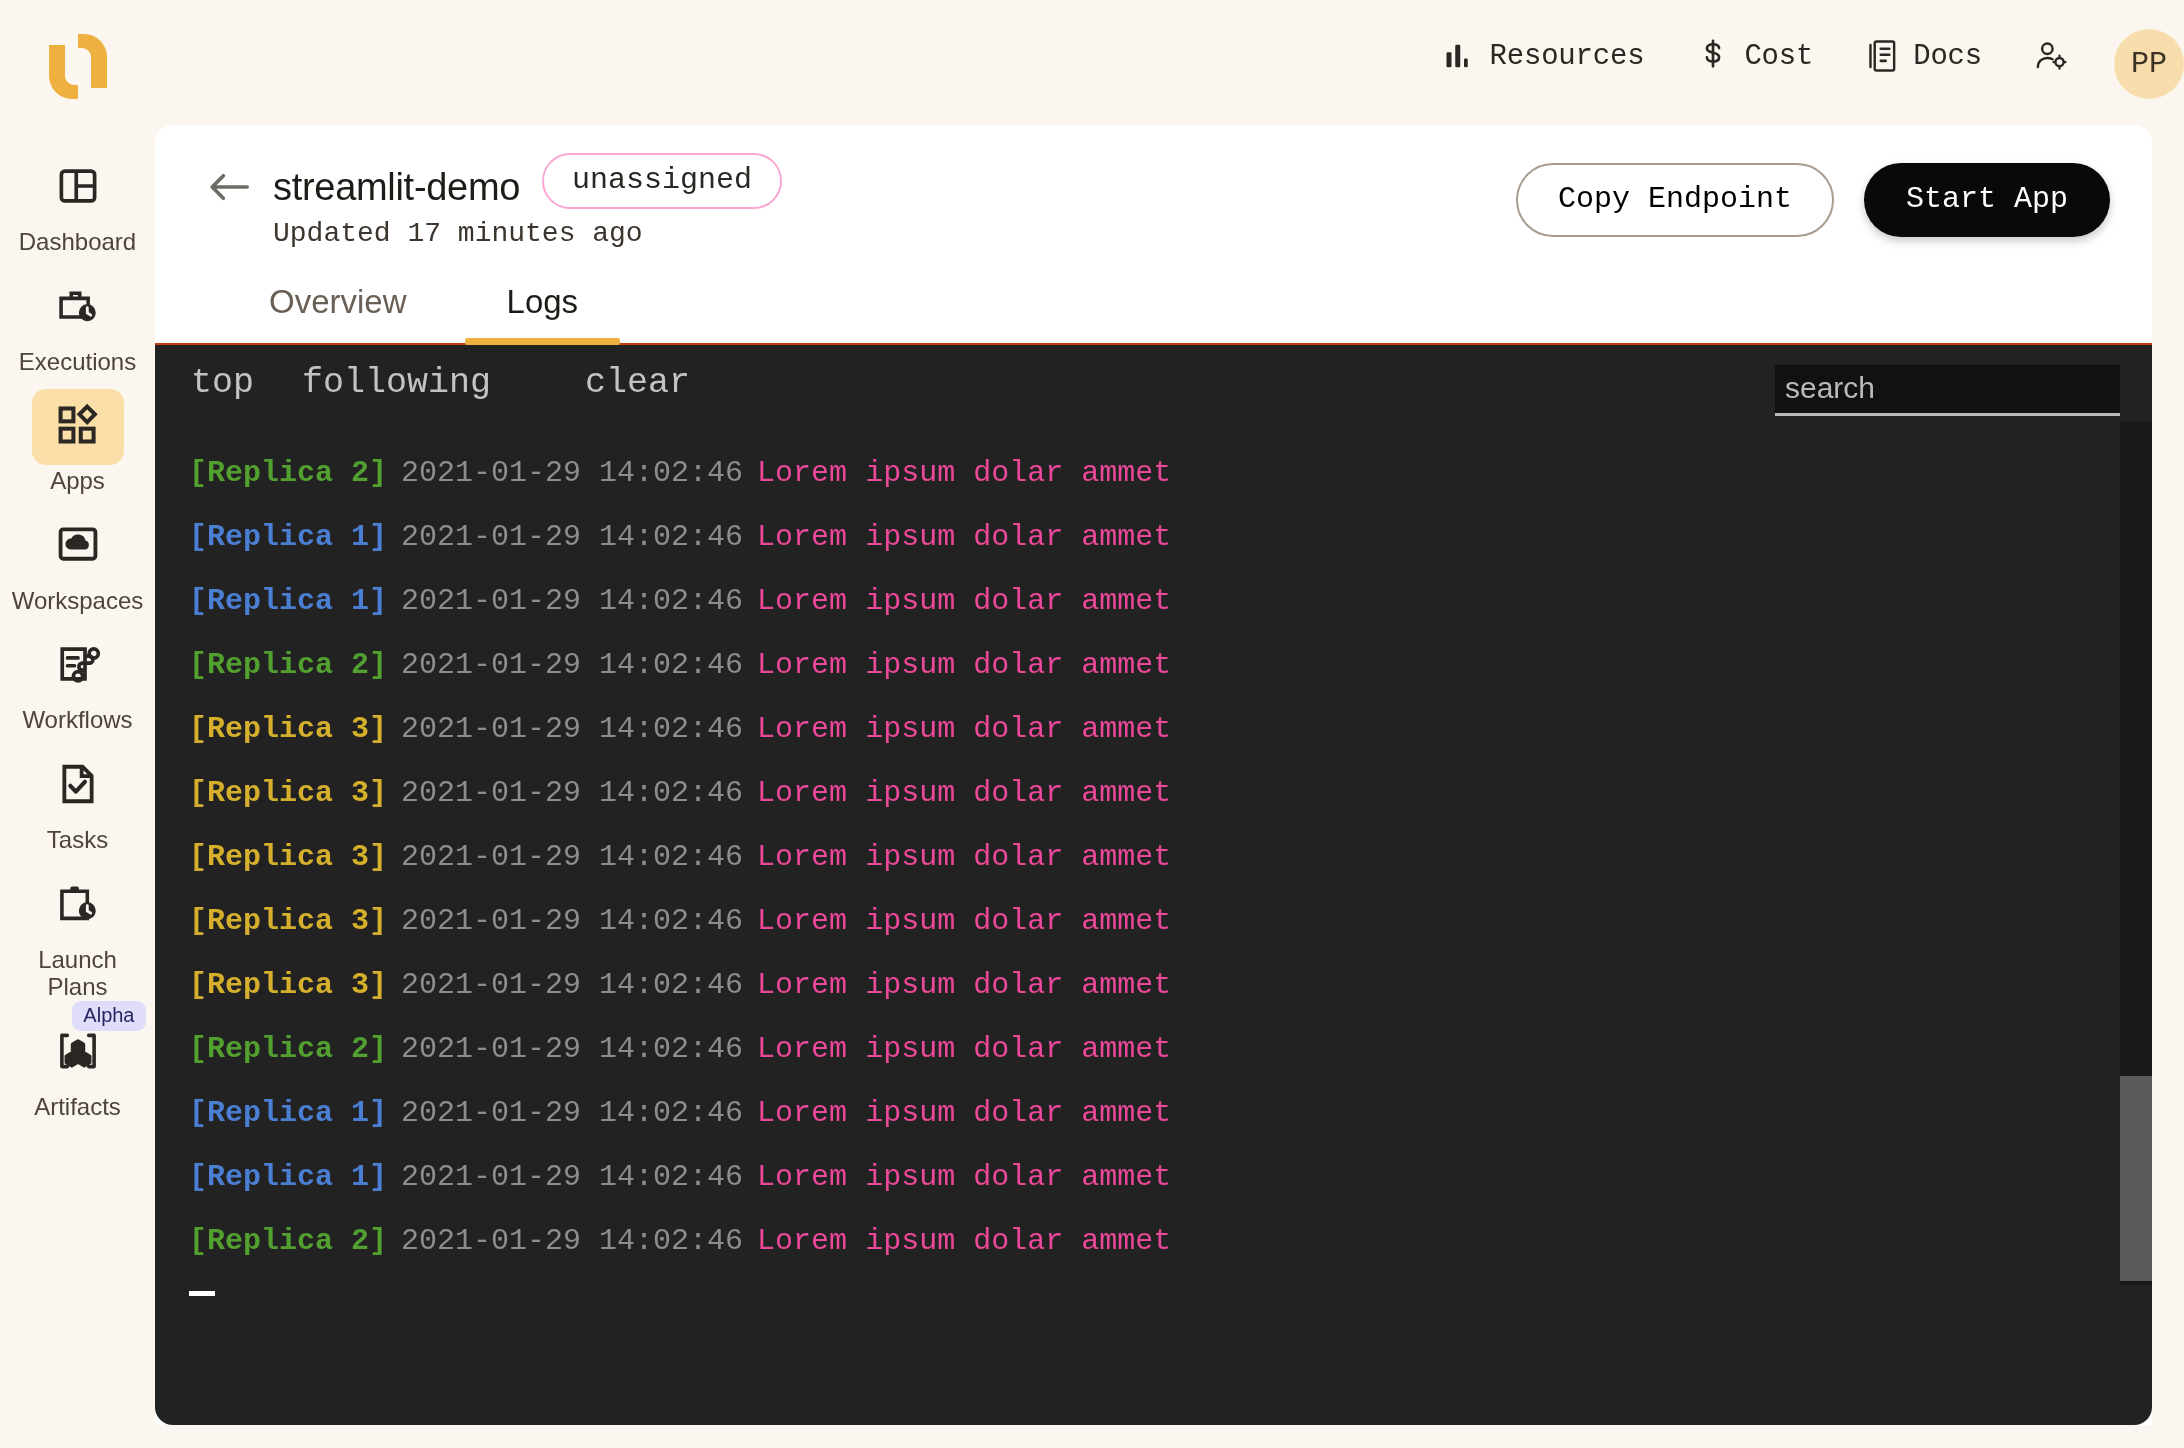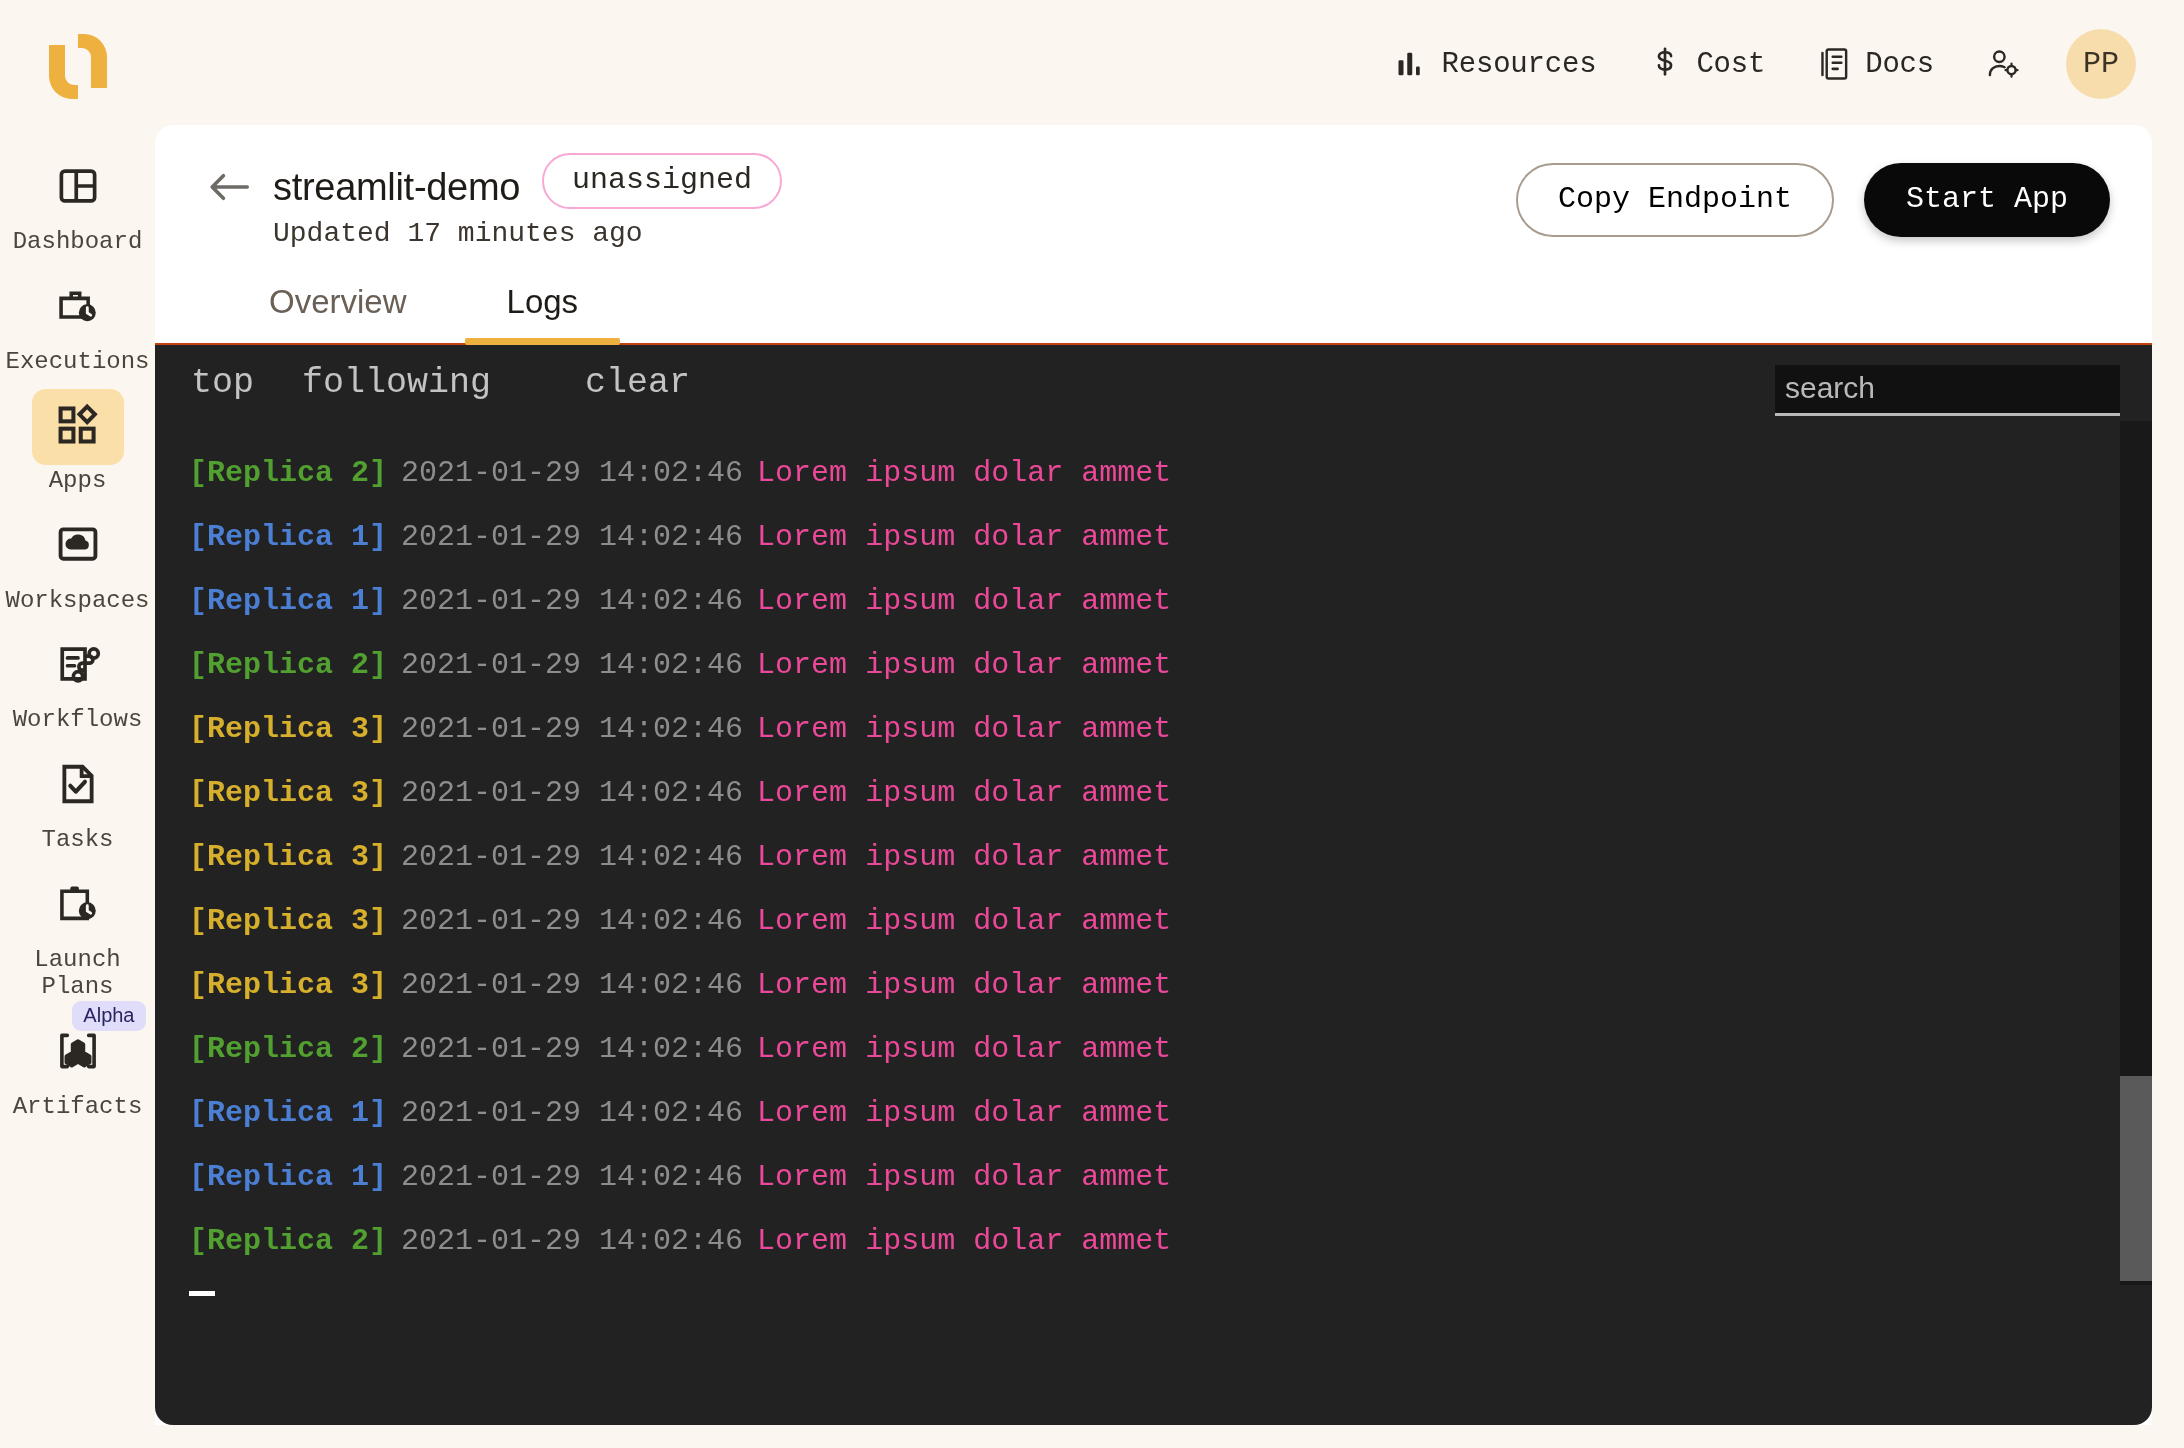--- a/index.html
+++ b/index.html
@@ -32,23 +32,22 @@
   .logo-wrap {
     width: 155px;
     display: flex;
     align-items: center;
     justify-content: center;
     padding-top: 6px;
   }
   .topnav {
     margin-left: auto;
     display: flex;
-    align-items: center;
+    align-items: flex-start;
     gap: 4px;
-    padding-right: 48px;
   }
   .topnav-item {
     display: flex;
     align-items: center;
     gap: 14px;
     padding: 10px 24px;
     cursor: pointer;
     color: #2b2722;
   }
   .topnav-label {
@@ -102,21 +101,21 @@
   .side-icon-box {
     width: 92px; height: 76px;
     border-radius: 14px;
     display: flex;
     align-items: center;
     justify-content: center;
   }
   .side-item.active .side-icon-box { background: #fbdfa8; }
   .side-label {
     margin-top: 2px;
-    font-family: Liberation Mono, monospace;
+    font-family: Liberation Sans, sans-serif;
     font-size: 24px;
     color: #4d453c;
     text-align: center;
     line-height: 1.15;
   }
   .alpha-badge {
     position: absolute;
     top: -14px;
     right: -4px;
     background: #e0ddfb;

